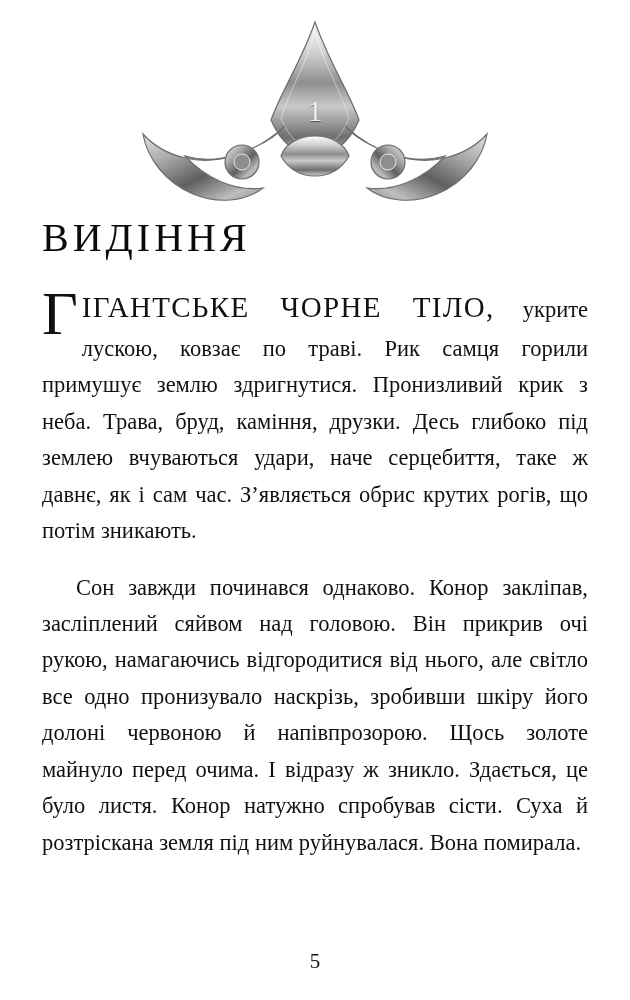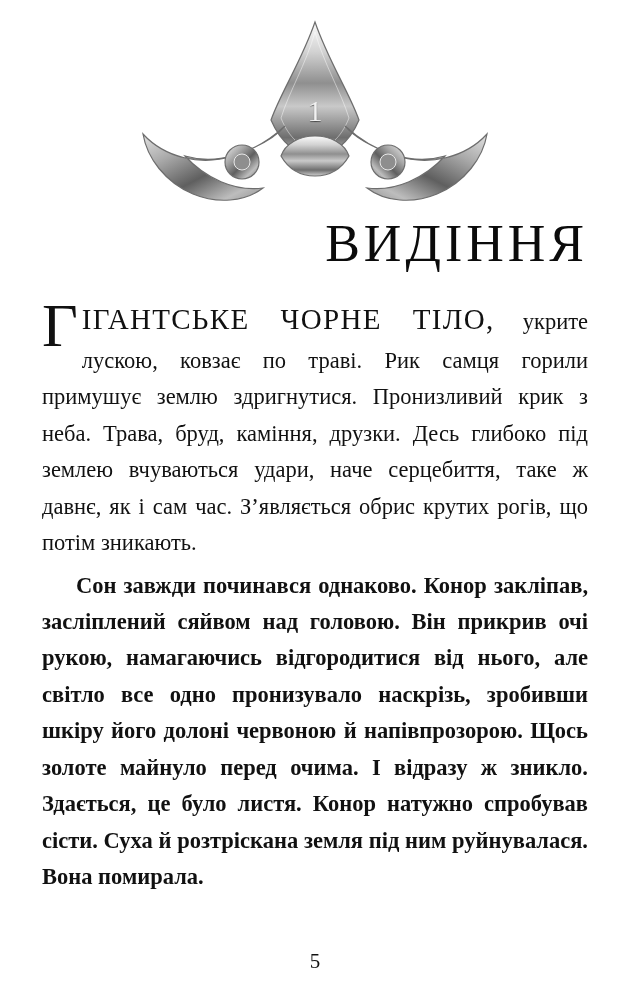--- a/index.html
+++ b/index.html
@@ -51,45 +51,44 @@
     font-family: "Liberation Serif", serif;
     font-size: 30px;
     color: #f2f2f2;
     text-shadow: 0 1px 1px rgba(0,0,0,0.55);
     letter-spacing: 0;
     pointer-events: none;
   }
 
   
   .chapter-title {
-    text-align: right;
+    text-align: left;
     font-family: "Liberation Serif", serif;
-    font-size: 52px;
+    font-size: 40px;
     letter-spacing: 4px;
     font-weight: normal;
     color: #0b0b0b;
     margin: 4px 0 26px 0;
     line-height: 1;
   }
 
   
   .body-text {
     font-size: 22.5px;
     line-height: 1.62;
     text-align: justify;
     color: #111111;
     hyphens: manual;
   }
   .para {
     margin: 0;
   }
   .para + .para {
     text-indent: 34px;
-    margin-top: 6px;
-    font-weight: bold;
+    margin-top: 20px;
   }
   .dropcap {
     float: left;
     font-family: "Liberation Serif", serif;
     font-size: 62px;
     line-height: 0.82;
     padding: 4px 3px 0 0;
     margin-right: 1px;
   }
   .smallcaps {

